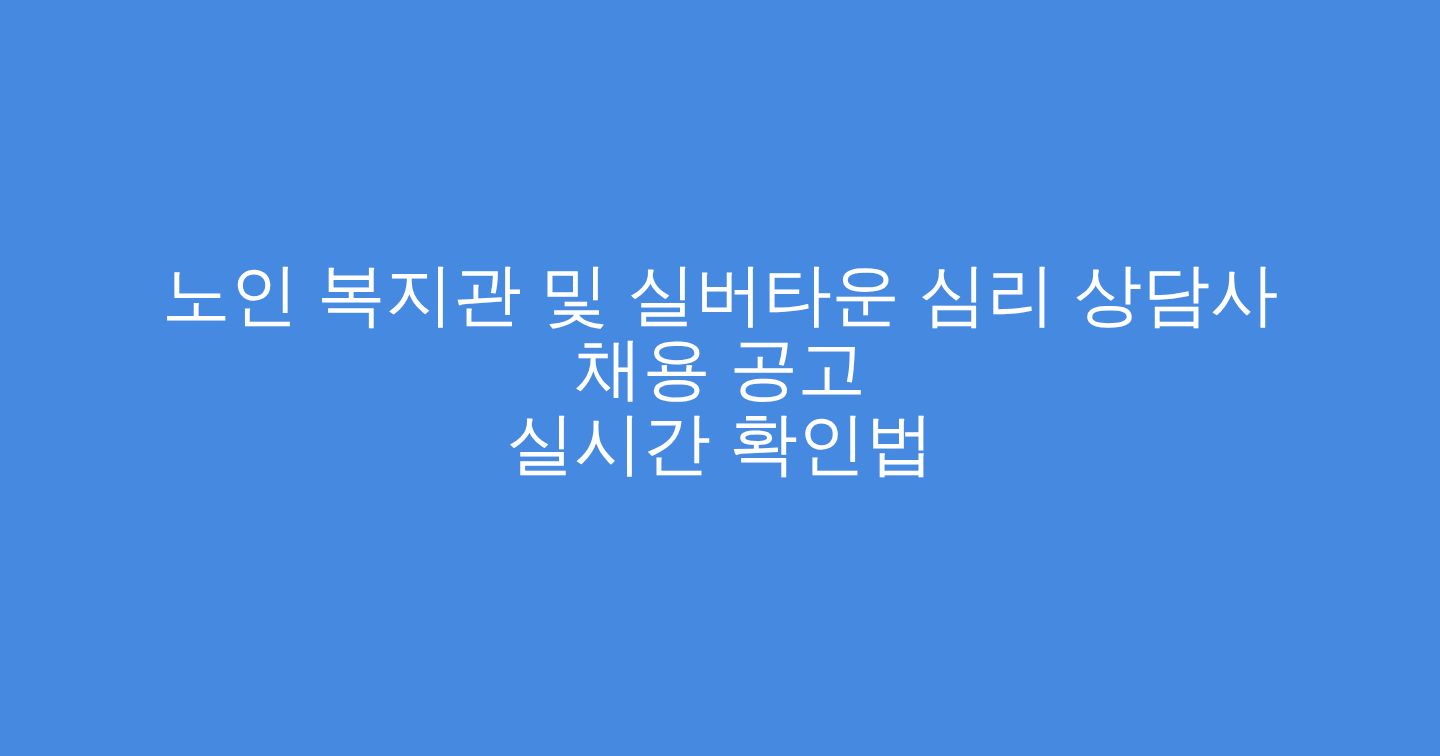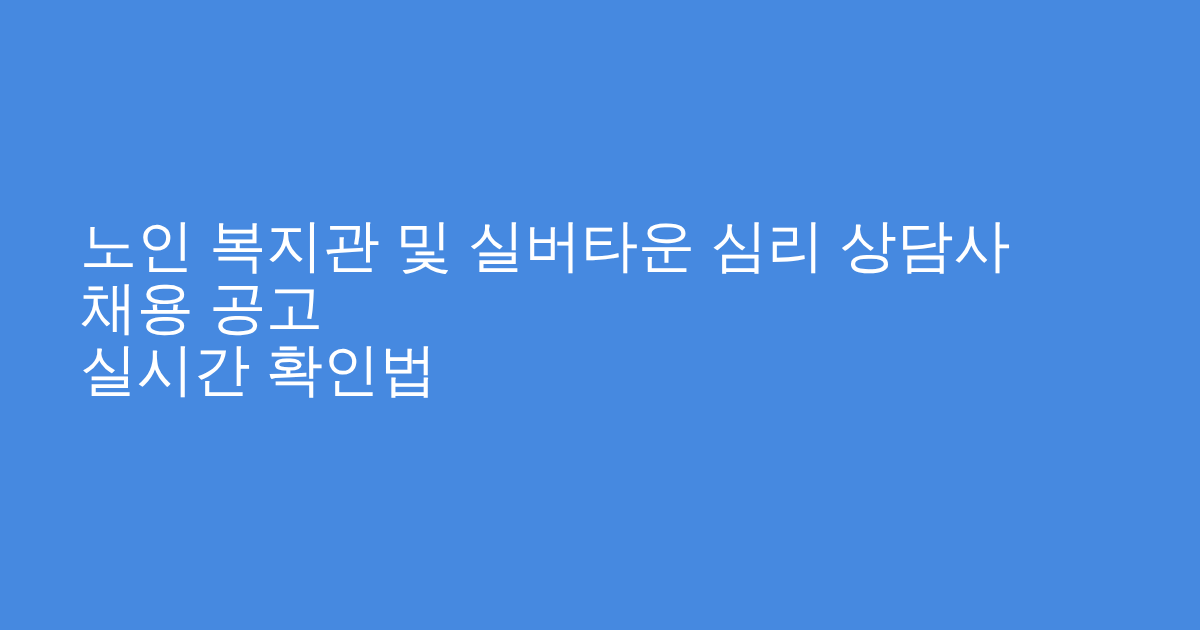--- a/index.html
+++ b/index.html
@@ -21,21 +21,21 @@
     display: flex;
     align-items: center;
     justify-content: center;
     background-color: #4689e0;
   }
   #title-block {
     width: 1060px;
     margin: 0 auto;
     padding: 0 10px;
     box-sizing: border-box;
-    text-align: left;
+    text-align: center;
     
     transform: translateY(-7px);
   }
   #banner-title {
     margin: 0;
     padding: 0;
     color: #ffffff;
     font-family: "Liberation Sans", "DejaVu Sans", sans-serif;
     font-weight: 400;
     font-size: 57px;

